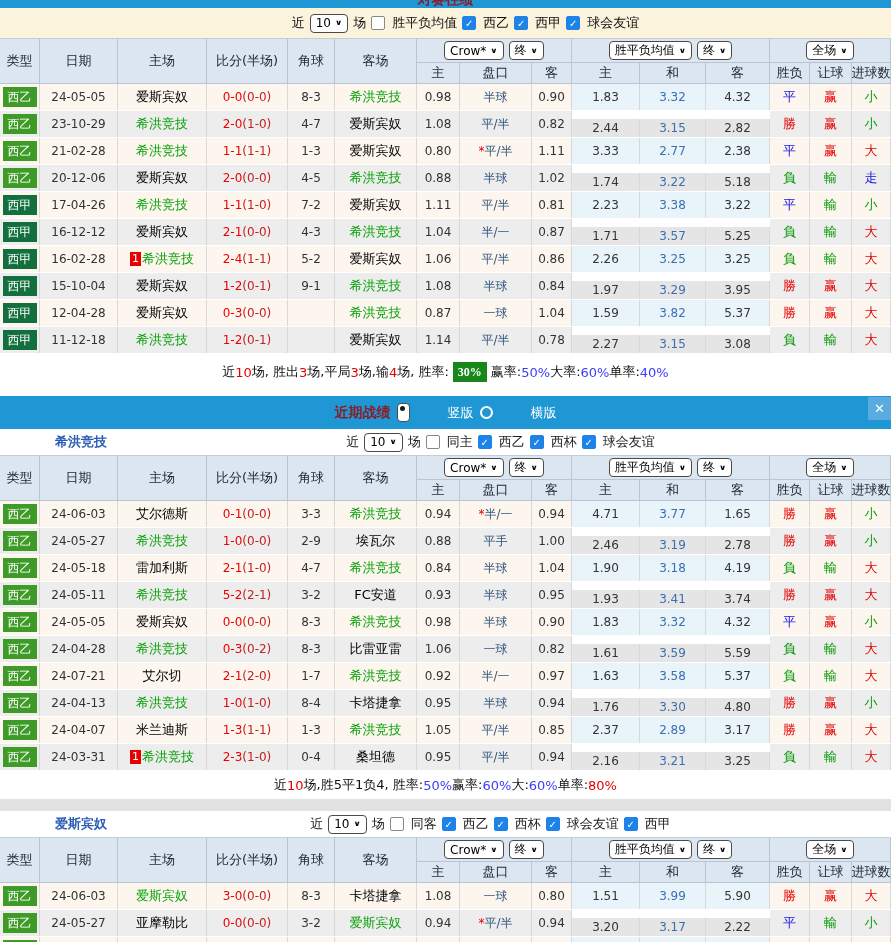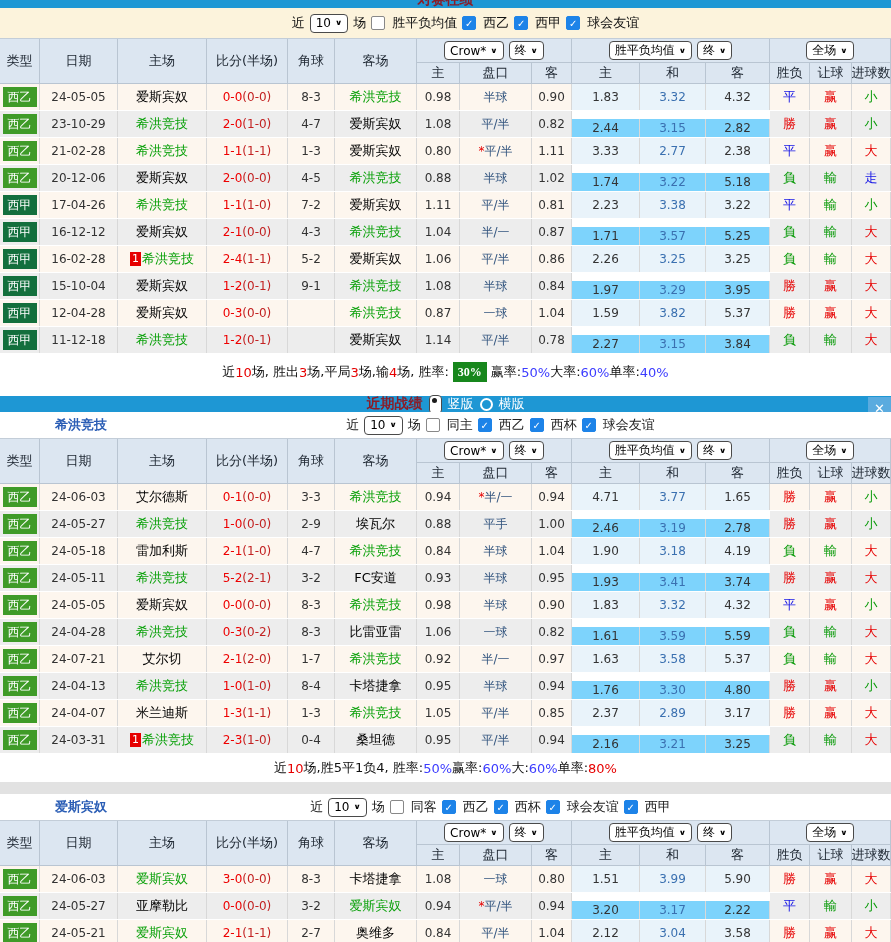--- a/index.html
+++ b/index.html
@@ -3,29 +3,29 @@
 <meta charset="utf-8">
 <style>
   * { box-sizing: border-box; margin: 0; padding: 0; }
   html,body { width: 891px; height: 942px; overflow: hidden; background: #fff;
     font-family: "DejaVu Sans", "Liberation Sans", sans-serif; color: #222; }
 
   
   .bar-top { height: 8px; background: #1e97d4; position: relative; overflow: hidden; }
   .bar-top .bar-title { position: absolute; left: 50%; transform: translateX(-50%);
     top: -9px; font-size: 14px; font-weight: bold; color: #8b1d28; white-space: nowrap; }
-  .bar2 { height: 16px; background: #1e97d4; display: flex; align-items: center; position: relative; }
+  .bar2 { height: 33px; background: #1e97d4; display: flex; align-items: center; position: relative; }
   .bar2-center { margin: 0 auto; display: flex; align-items: center; gap: 6px; }
   .bar2 .bar-title { color: #8b1d28; font-weight: bold; font-size: 14px; }
   .radio { box-sizing: border-box; width: 13px; height: 13px; border: 2px solid #fff;
     border-radius: 50%; background: transparent; position: relative; display: inline-block; }
   .radio.sel { background: #fff; }
   .radio.sel::after { content: ""; position: absolute; left: 2px; top: 2px; width: 5px; height: 5px;
     border-radius: 50%; background: #1b1b1b; }
-  .radio-label { color: #fff; font-size: 13px; }
+  .radio-label { color: #fff; font-size: 13px; margin-left: 32px; }
   .close-btn { position: absolute; right: 0; top: 1px; width: 23px; height: 23px; background: #5aabdf;
     color: #fff; display: flex; align-items: center; justify-content: center; font-size: 13px; font-weight: bold; cursor: pointer; }
 
   
   .filter-row { height: 30px; background: #fcf3dc; display: flex; align-items: center;
     justify-content: center; gap: 5px; font-size: 13px; color: #111; }
   .filter-row .inner, .filter { display: flex; align-items: center; gap: 5px; font-size: 13px; }
   .teamrow { height: 26px; background: #fff; display: flex; align-items: center; position: relative; }
   .teamrow .team-name { position: absolute; left: 55px; color: #2a5db5; font-weight: bold; font-size: 13px; }
   .teamrow .filter { margin: 0 auto; }
@@ -43,21 +43,21 @@
   .hdr .hc { display: flex; align-items: center; justify-content: center; background: #dce6f1;
     border-right: 1px solid #b9c5d2; border-bottom: 1px solid #b9c5d2; font-size: 13px; color: #1c2530;
     overflow: hidden; white-space: nowrap; }
   .hdr .grp { gap: 5px; }
   .row { height: 26px; margin-bottom: 1px; }
   .c { display: flex; align-items: center; justify-content: center; border-right: 1px solid #d8d8d8;
     font-size: 12px; overflow: hidden; white-space: nowrap; }
   .odd .c  { background: #fdf6ee; }
   .even .c { background: #ededed; }
   .odd .c.avg  { background: #e9f3fa; }
-  .even .c.avg { background: #7dd3fc; margin-top: 8px; }
+  .even .c.avg { background: #e5e5e5; margin-top: 8px; }
   .badge { min-width: 34px; height: 20px; display: flex; align-items: center; justify-content: center;
     color: #fff; font-size: 12px; }
   .team { font-size: 13px; color: #000; }
   .team.green { color: #0aa10a; }
   .flag1 { background: #e60000; color: #fff; font-size: 11px; line-height: 14px; padding: 0 2px; margin-right: 1px; }
   .ft { color: #ee0000; }
   .ht { color: #c22222; }
   .num { color: #333; }
   .hcp { color: #33557f; }
   .star { color: #e60000; }
@@ -412,21 +412,21 @@
       <div class="c">
         <span class="team">爱斯宾奴</span>
       </div>
       <div class="c num">1.14</div>
       <div class="c">
         <span class="hcp">平/半</span>
       </div>
       <div class="c num">0.78</div>
       <div class="c avg num">2.27</div>
       <div class="c avg avg-d">3.15</div>
-      <div class="c avg num">3.84</div>
+      <div class="c avg num">3.08</div>
       <div class="c res green">負</div>
       <div class="c res green">輸</div>
       <div class="c res red">大</div>
     </div>
   </div>
 <div class="summary1" id="summary-0">
     <span class="seg ">近 </span>
     <span class="seg red">10</span>
     <span class="seg "> 场, 胜出 </span>
     <span class="seg red">3</span>

